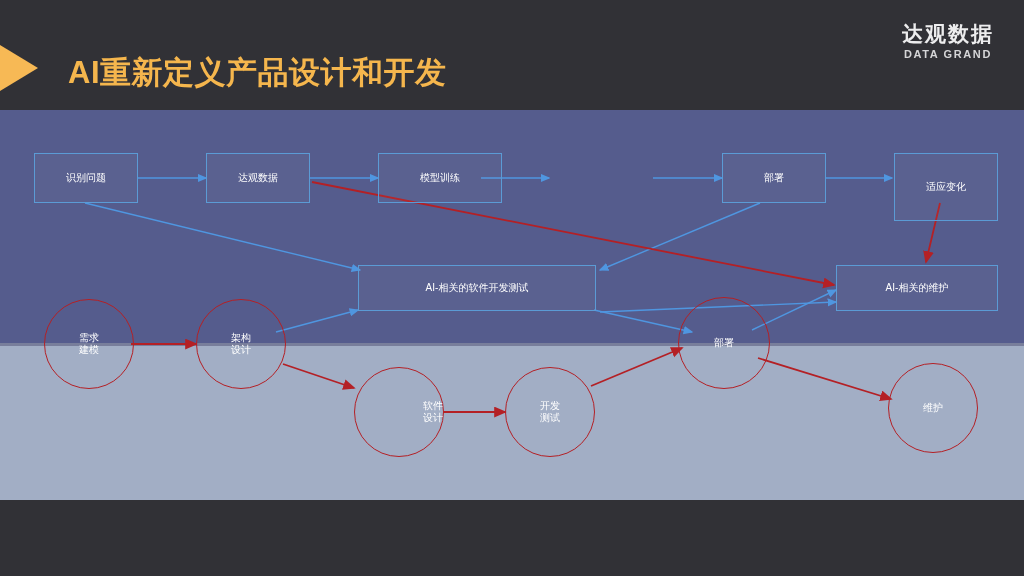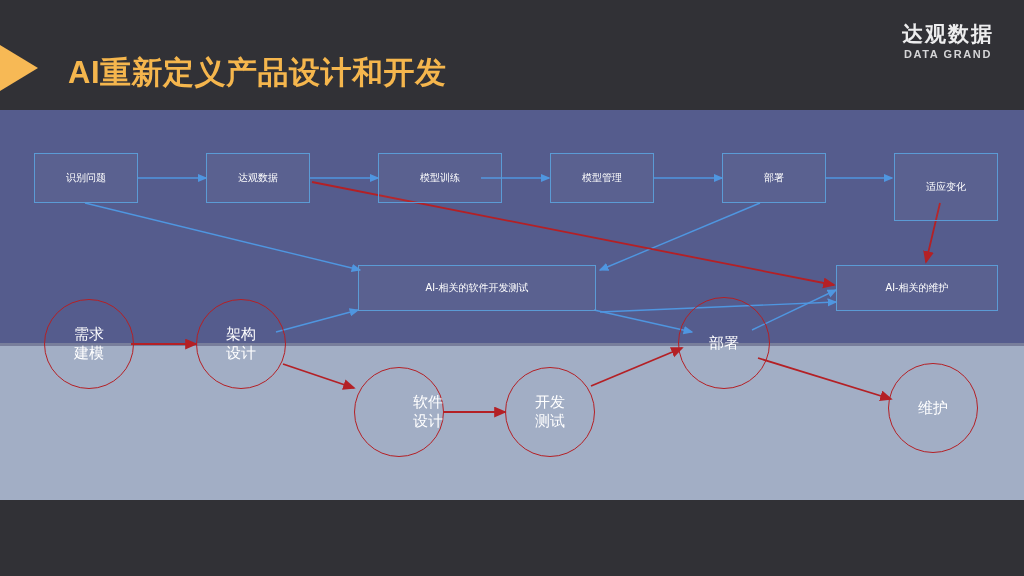--- a/index.html
+++ b/index.html
@@ -51,21 +51,21 @@
   }
   .box {
     border:1px solid #5b9bd5;
     background:rgba(255,255,255,0.03);
     font-size:10px;
   }
   .circle {
     border:1.6px solid #b42025;
     border-radius:50%;
     background:transparent;
-    font-size:15px;
+    font-size:10px;
   }
   .circle .lbl { display:block; }
 </style>
 </head>
 <body>
 
 <div id="slide">
 
   <div class="header">
     <div class="chev"></div>
@@ -132,23 +132,20 @@
 
   <div class="node box" style="left:34px;  top:153px; width:104px; height:50px;">
     <span>识别问题</span>
   </div>
   <div class="node box" style="left:206px; top:153px; width:104px; height:50px;">
     <span>达观数据</span>
   </div>
   <div class="node box" style="left:378px; top:153px; width:124px; height:50px;">
     <span>模型训练</span>
   </div>
-  <div class="node box" style="left:550px; top:153px; width:104px; height:50px;">
-    <span>模型管理</span>
-  </div>
   <div class="node box" style="left:722px; top:153px; width:104px; height:50px;">
     <span>部署</span>
   </div>
   <div class="node box" style="left:894px; top:153px; width:104px; height:68px;">
     <span>适应变化</span>
   </div>
 
   <div class="node box" style="left:358px; top:265px; width:238px; height:46px;">
     <span>AI-相关的软件开发测试</span>
   </div>

